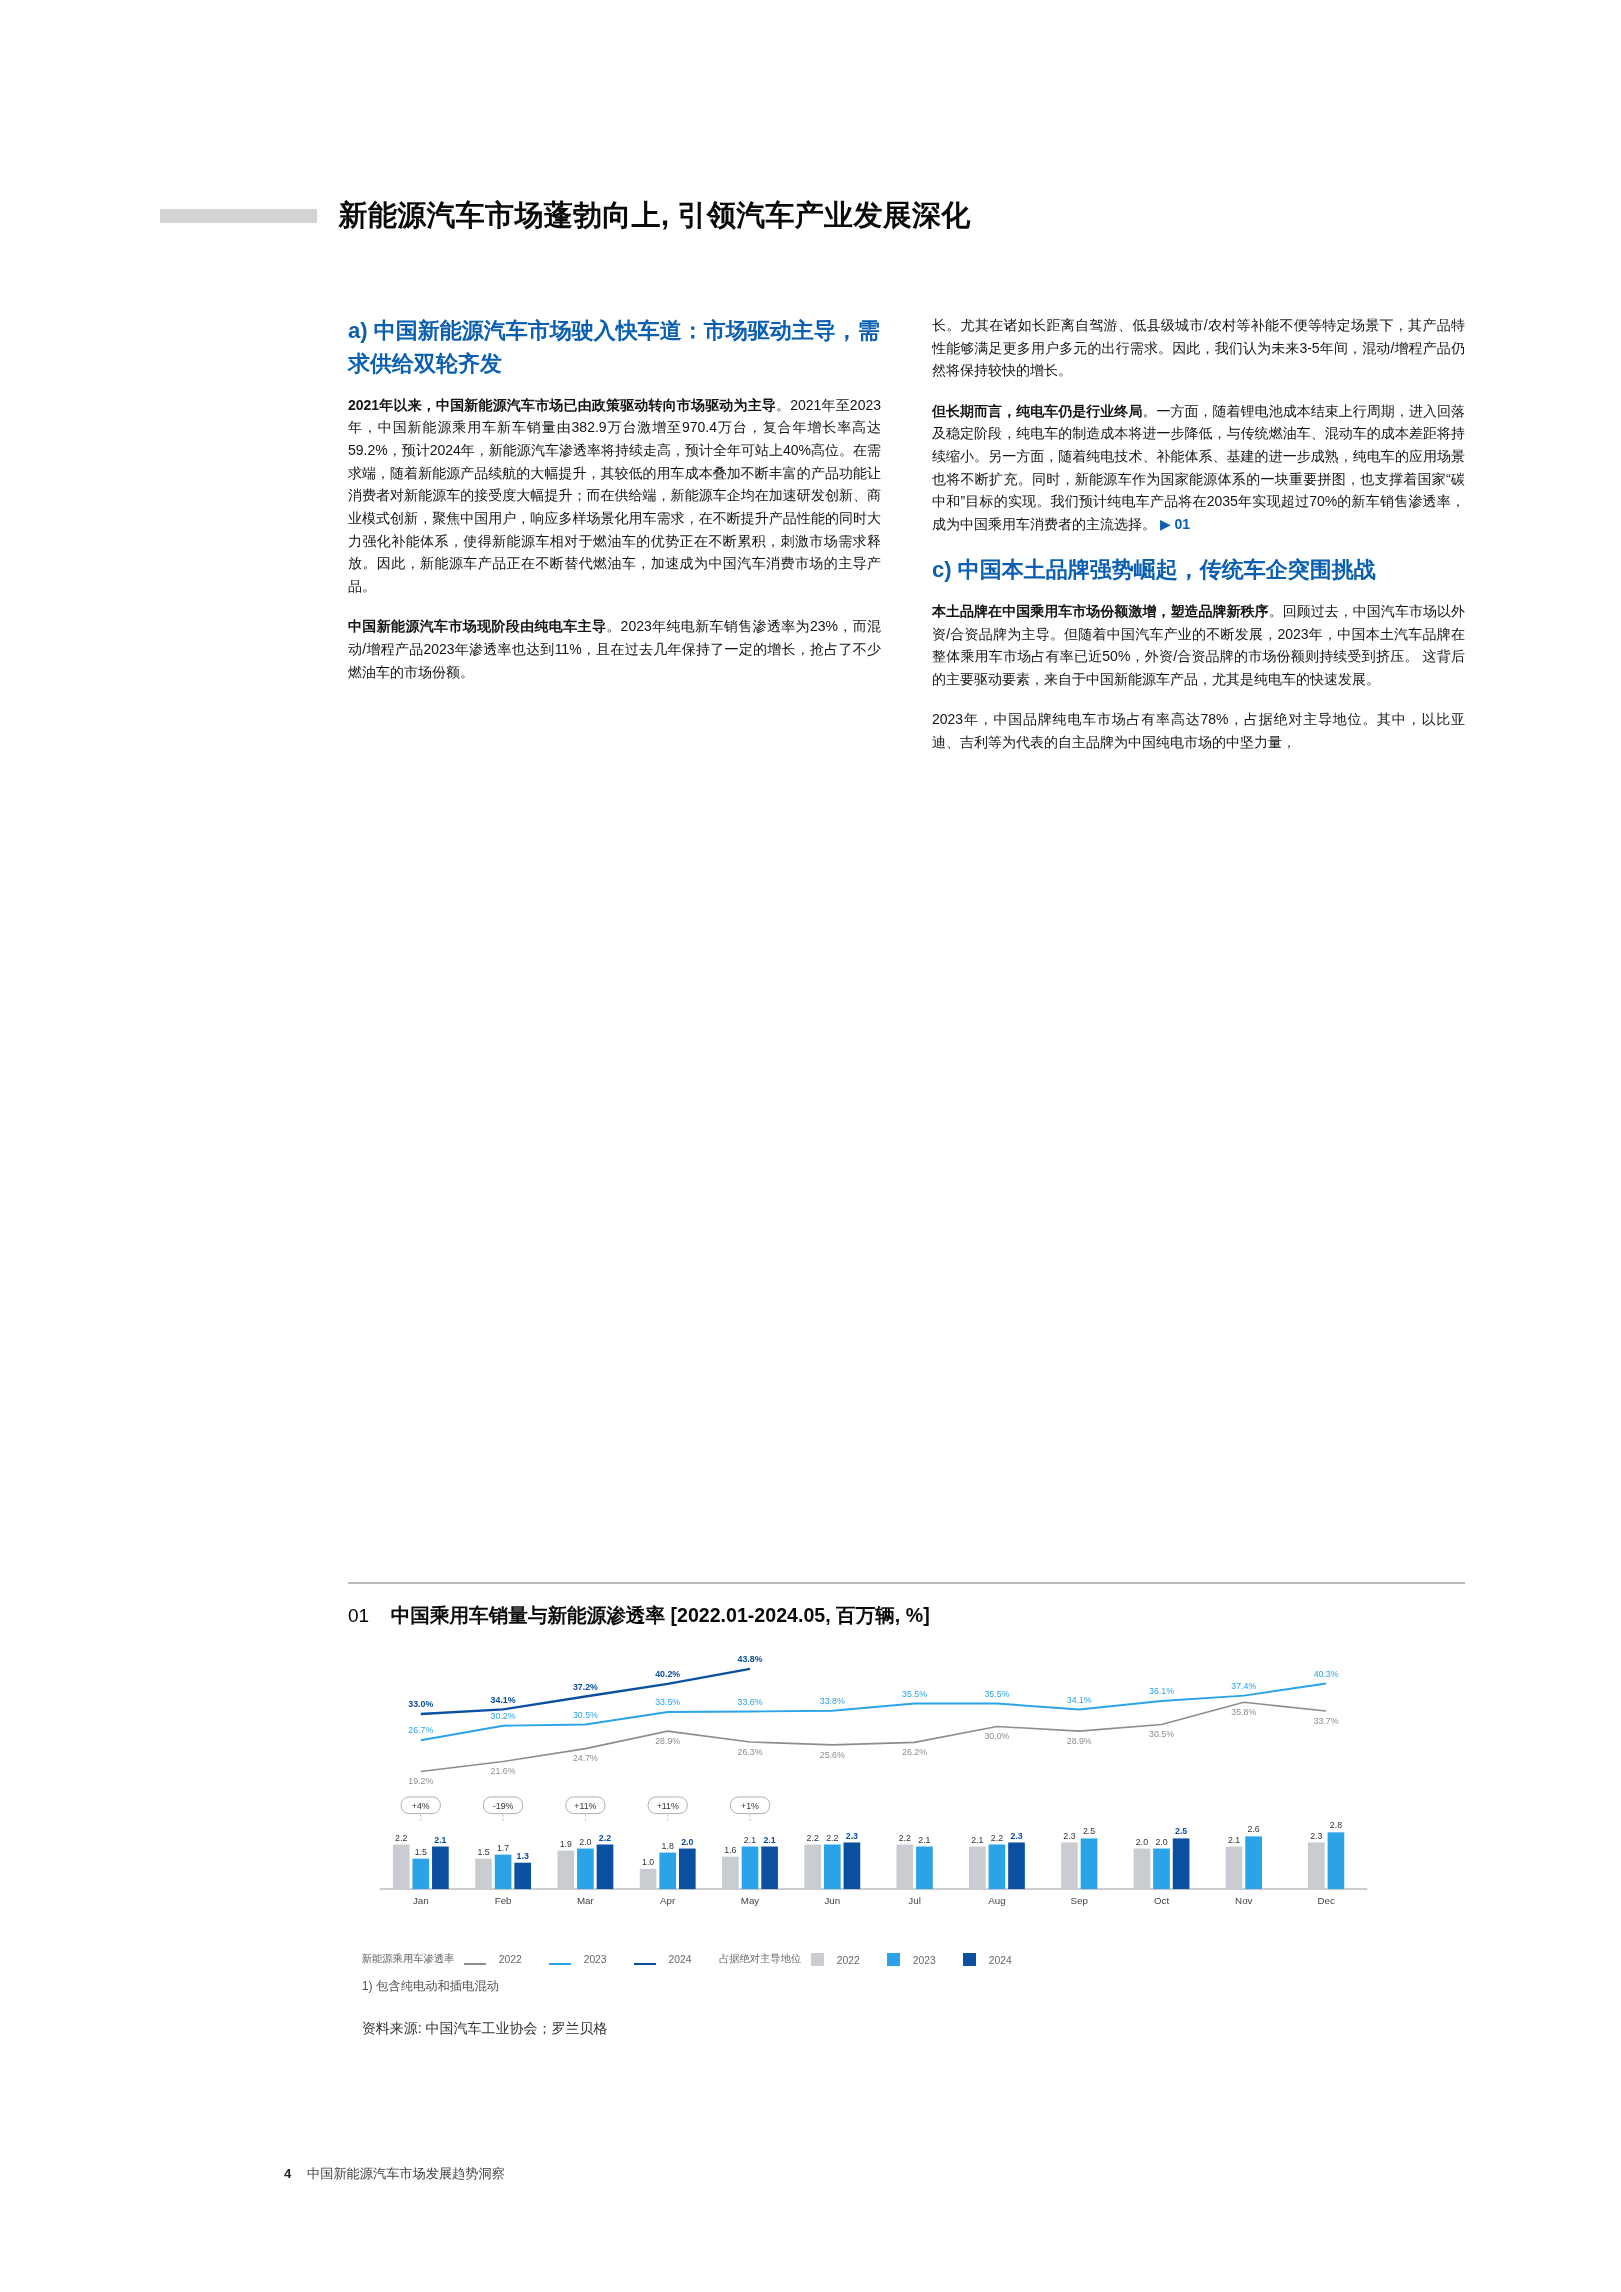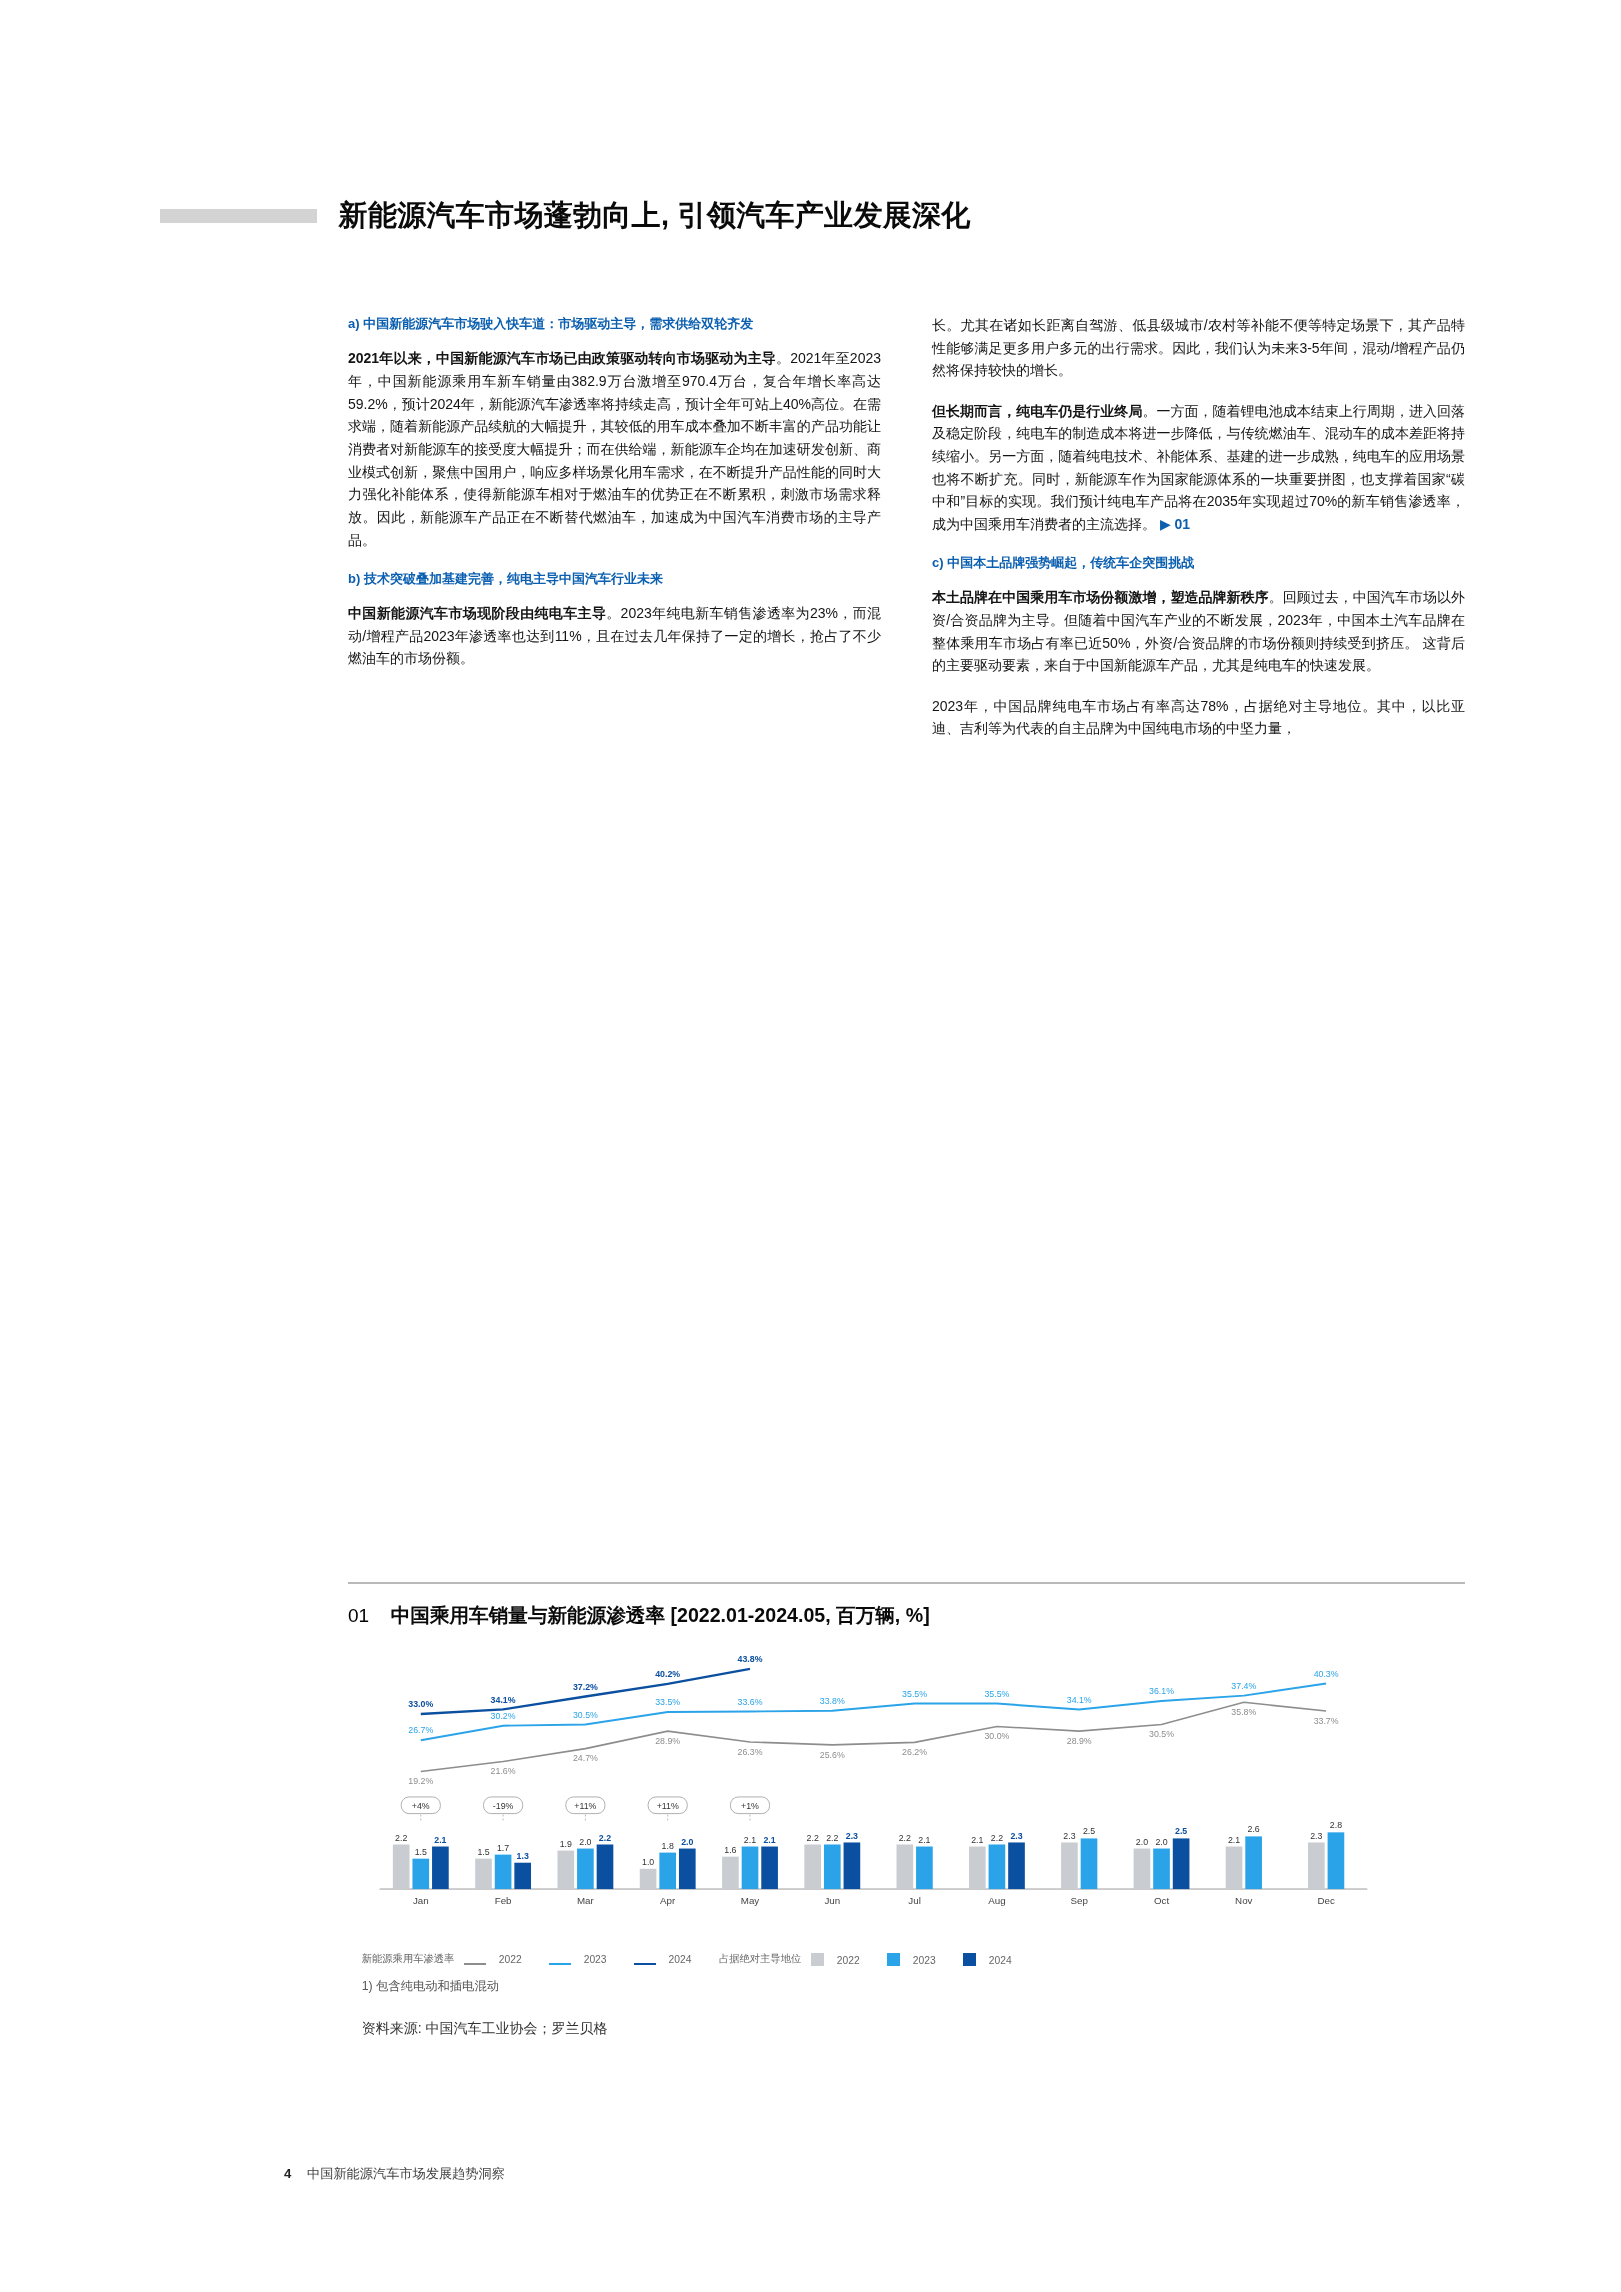--- a/index.html
+++ b/index.html
@@ -34,21 +34,21 @@
   
   .columns{
     position:absolute;
     left:348px;top:314px;
     width:1117px;
     display:flex;
     gap:51px;
   }
   .col{width:533px;}
   h3.sec{
-    font-size:13px;line-height:1.5;
+    font-size:22px;line-height:1.5;
     color:#0b5fb0;font-weight:bold;
     margin:0 0 13.7px 0;
   }
   p.body{
     font-size:14px;line-height:1.62;
     margin:0 0 17.6px 0;
     text-align:justify;
     color:#141414;
   }
   p.body:last-child{margin-bottom:0;}
@@ -115,21 +115,20 @@
     <div class="header-rule"></div>
     <div class="header-title">新能源汽车市场蓬勃向上, 引领汽车产业发展深化</div>
   </div>
 
   <div class="columns">
 
     <div class="col">
       <h3 class="sec">a) 中国新能源汽车市场驶入快车道：市场驱动主导，需求供给双轮齐发</h3>
       <p class="body"><span class="b">2021年以来，中国新能源汽车市场已由政策驱动转向市场驱动为主导</span><span>。2021年至2023年，中国新能源乘用车新车销量由382.9万台激增至970.4万台，复合年增长率高达59.2%，预计2024年，新能源汽车渗透率将持续走高，预计全年可站上40%高位。在需求端，随着新能源产品续航的大幅提升，其较低的用车成本叠加不断丰富的产品功能让消费者对新能源车的接受度大幅提升；而在供给端，新能源车企均在加速研发创新、商业模式创新，聚焦中国用户，响应多样场景化用车需求，在不断提升产品性能的同时大力强化补能体系，使得新能源车相对于燃油车的优势正在不断累积，刺激市场需求释放。因此，新能源车产品正在不断替代燃油车，加速成为中国汽车消费市场的主导产品。</span></p>
 
-      <h3 class="sec gap-top">b) 技术突破叠加基建完善，纯电主导中国汽车行业未来</h3>
       <p class="body"><span class="b">中国新能源汽车市场现阶段由纯电车主导</span><span>。2023年纯电新车销售渗透率为23%，而混动/增程产品2023年渗透率也达到11%，且在过去几年保持了一定的增长，抢占了不少燃油车的市场份额。</span></p>
     </div>
 
     <div class="col">
       <p class="body">长。尤其在诸如长距离自驾游、低县级城市/农村等补能不便等特定场景下，其产品特性能够满足更多用户多元的出行需求。因此，我们认为未来3-5年间，混动/增程产品仍然将保持较快的增长。</p>
       <p class="body"><span class="b">但长期而言，纯电车仍是行业终局</span><span>。一方面，随着锂电池成本结束上行周期，进入回落及稳定阶段，纯电车的制造成本将进一步降低，与传统燃油车、混动车的成本差距将持续缩小。另一方面，随着纯电技术、补能体系、基建的进一步成熟，纯电车的应用场景也将不断扩充。同时，新能源车作为国家能源体系的一块重要拼图，也支撑着国家“碳中和”目标的实现。我们预计纯电车产品将在2035年实现超过70%的新车销售渗透率，成为中国乘用车消费者的主流选择。</span> <span class="ref">▶ 01</span></p>
 
       <h3 class="sec gap-top">c) 中国本土品牌强势崛起，传统车企突围挑战</h3>
       <p class="body"><span class="b">本土品牌在中国乘用车市场份额激增，塑造品牌新秩序</span><span>。回顾过去，中国汽车市场以外资/合资品牌为主导。但随着中国汽车产业的不断发展，2023年，中国本土汽车品牌在整体乘用车市场占有率已近50%，外资/合资品牌的市场份额则持续受到挤压。 这背后的主要驱动要素，来自于中国新能源车产品，尤其是纯电车的快速发展。</span></p>
       <p class="body">2023年，中国品牌纯电车市场占有率高达78%，占据绝对主导地位。其中，以比亚迪、吉利等为代表的自主品牌为中国纯电市场的中坚力量，</p>

